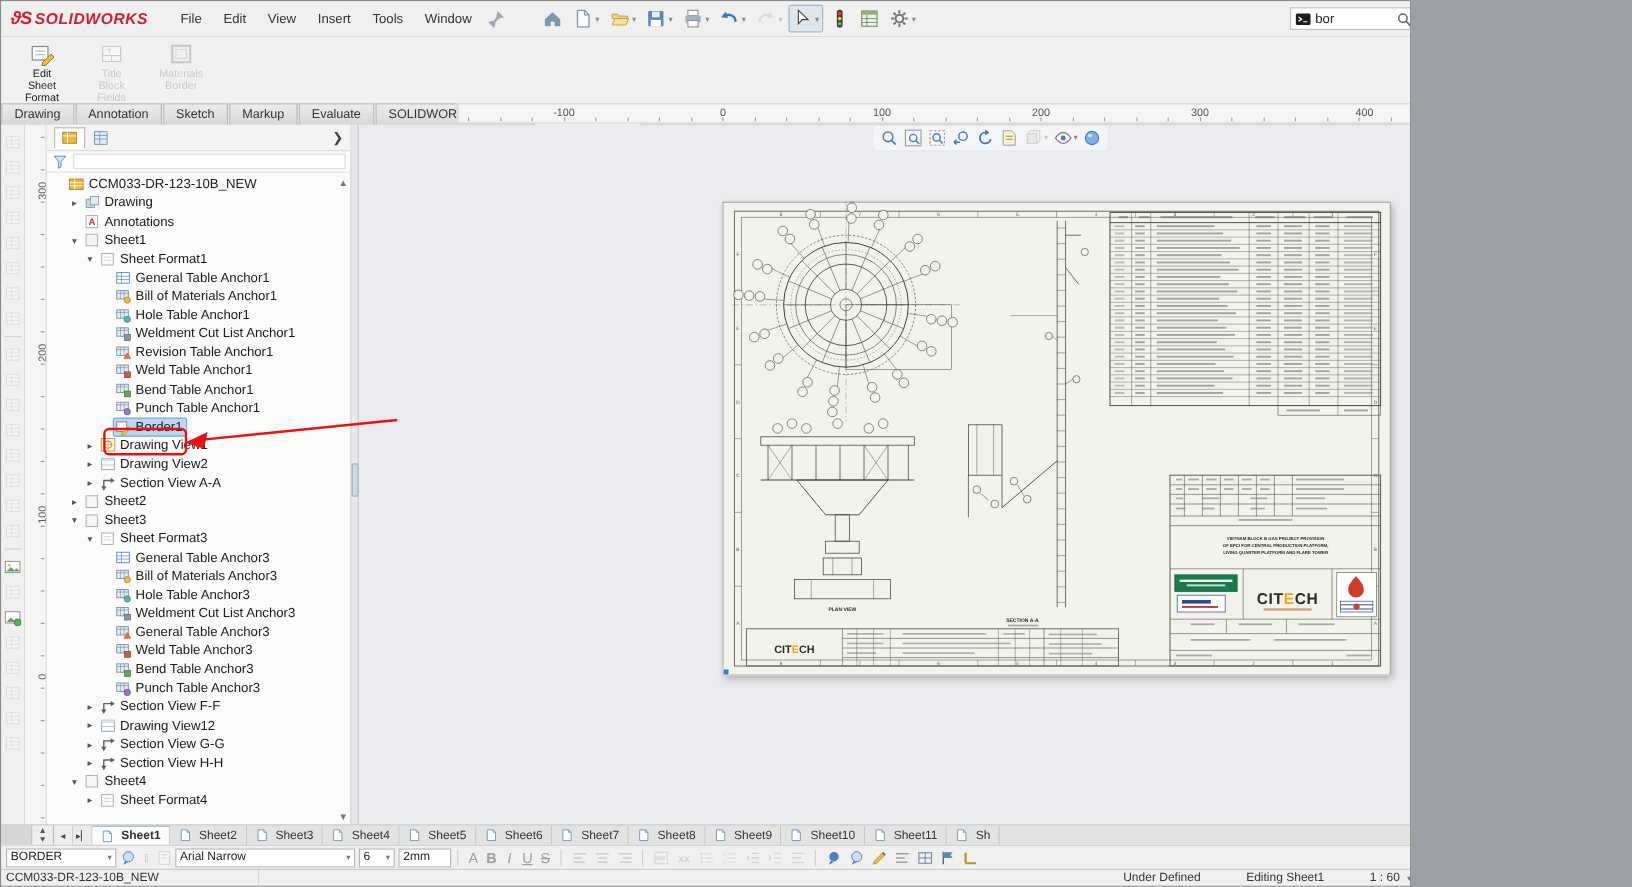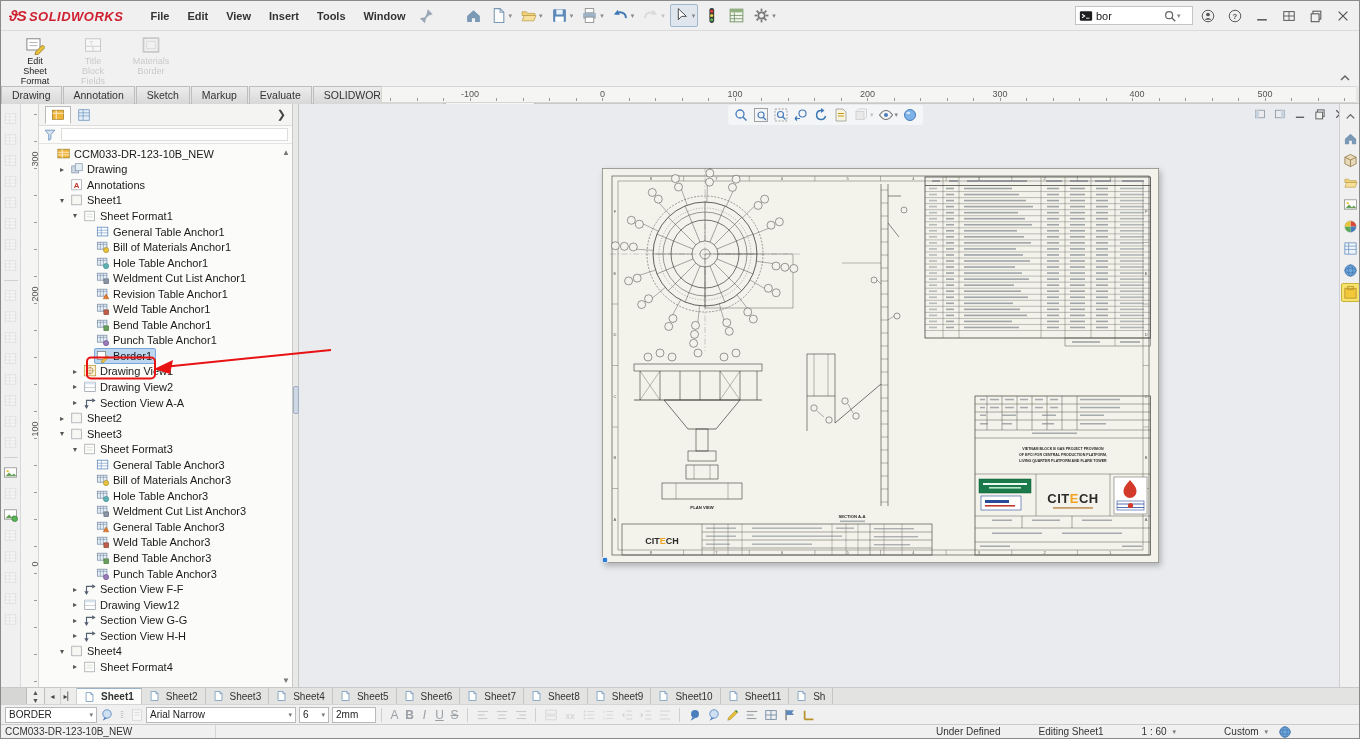--- a/index.html
+++ b/index.html
@@ -1,26 +1,26 @@
 <!DOCTYPE html>
 <html><head>
 <meta charset="utf-8">
 <style>
   html,body{margin:0;padding:0;background:#9aa0a6;}
   *{box-sizing:border-box;font-family:"Liberation Sans",sans-serif;}
-  #app{position:relative;width:1360px;height:739px;background:#f1f1f1;overflow:hidden;border:1px solid #8a8a8a;}
+  #app{position:relative;width:1176px;height:739px;background:#f1f1f1;overflow:hidden;border:1px solid #8a8a8a;}
   .abs{position:absolute;}
   .ic{display:block;}
   .disabled{opacity:.45;filter:grayscale(.9);}
   
   #titlebar{left:0;top:0;width:1360px;height:30px;background:#f0f0f0;border-bottom:1px solid #dadada;display:flex;align-items:center;}
   #logo{display:flex;align-items:baseline;margin-left:8px;color:#cf2030;font-weight:bold;}
   #logo .glyph{font-style:italic;font-size:15px;margin-right:3px;letter-spacing:-1px;}
   #logo .word{font-size:13px;letter-spacing:.5px;font-style:italic;}
-  #menubar{display:flex;margin-left:18px;font-weight:bold;}
+  #menubar{display:flex;margin-left:18px;}
   .menu-item{font-size:11px;color:#333;padding:4px 9px;cursor:default;}
   #pin{width:18px;height:18px;margin-left:2px;}
   #toptools{display:flex;align-items:center;margin-left:26px;}
   .tbtn{display:flex;align-items:center;padding:2px 2px;border:1px solid transparent;border-radius:2px;margin:0 1px;}
   .tbtn.pressed{background:#dfe6ee;border-color:#9fb6cc;}
   .tbtn .dd{font-size:7px;color:#888;margin-left:2px;}
   .tbtn .ic{width:17px;height:17px;}
   #doctitle{position:absolute;left:0;width:100%;text-align:center;font-size:11px;color:#555;pointer-events:none;}
   #tb-right{display:flex;align-items:center;margin-left:auto;margin-right:6px;}
   #searchbox{display:flex;align-items:center;width:118px;height:19px;background:#fff;border:1px solid #c4c4c4;padding:0 3px;}

